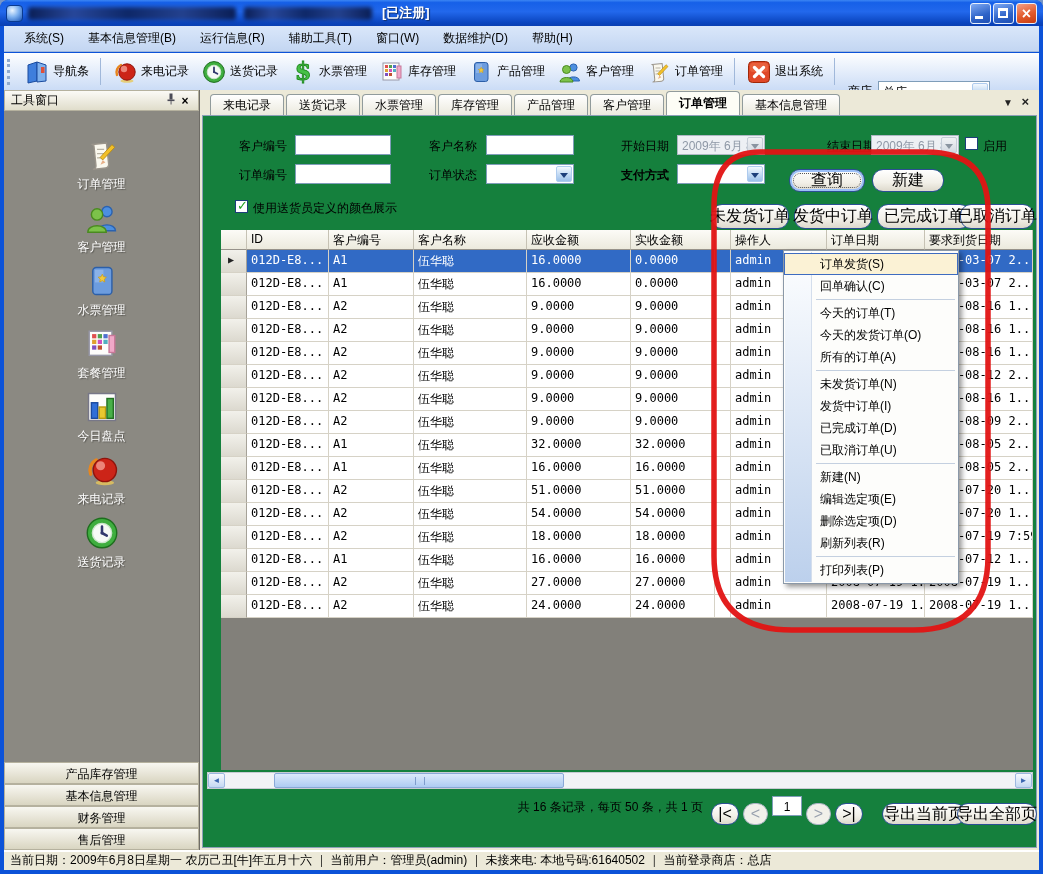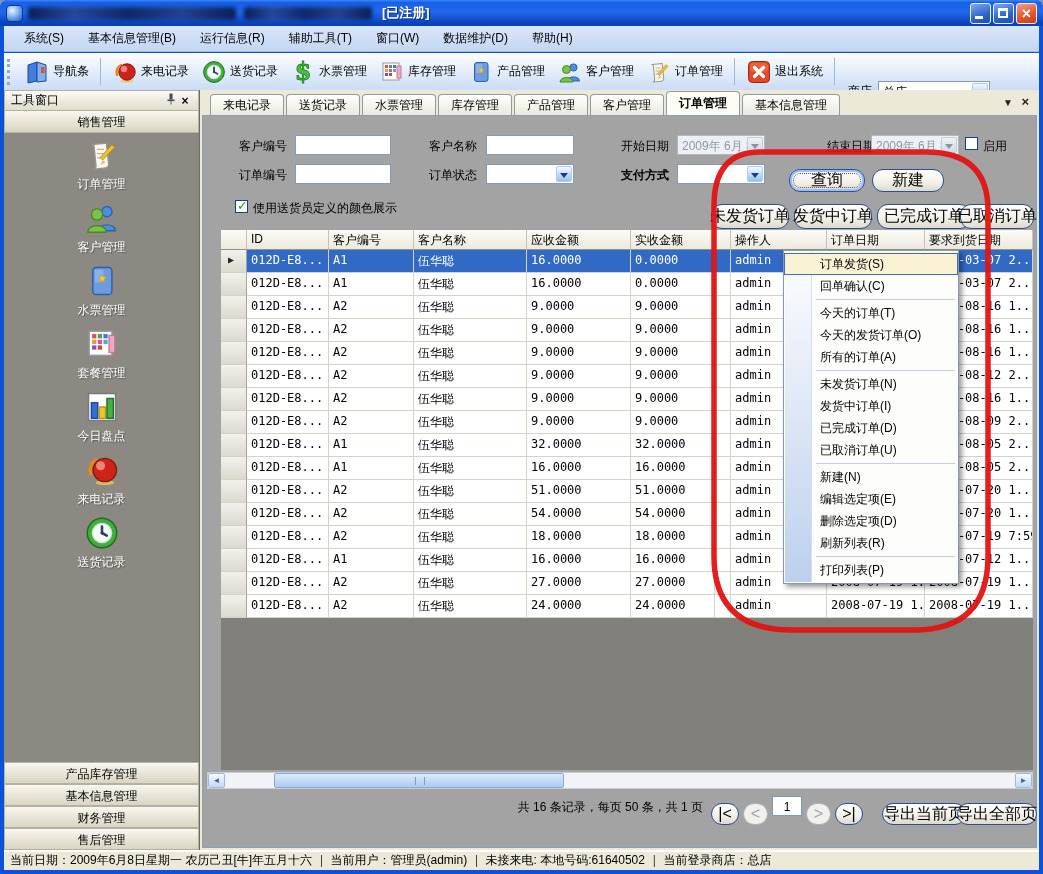--- a/index.html
+++ b/index.html
@@ -59,21 +59,21 @@
   .sb-bottom .sb-group{border-top:1px solid #B5B19E;}
   
   .main{position:absolute;left:200px;top:90px;width:839px;height:760px;background:#ECE9D8;}
   .tabstrip{position:absolute;left:0;top:1px;right:40px;height:24px;display:flex;align-items:flex-end;padding-left:10px;overflow:hidden;}
   .tab{height:20px;line-height:20px;padding:0 12px;margin-right:2px;white-space:nowrap;
     background:linear-gradient(#FFFFFF,#EBE9DD);border:1px solid #919B9C;border-bottom:none;border-radius:4px 4px 0 0;}
   .tab.active{background:#FDFDF6;font-weight:bold;height:23px;line-height:23px;z-index:2;}
   .tabnav{position:absolute;top:7px;font-size:10px;color:#222;}
   .tabnav.down{right:26px;}
   .tabnav.close{right:10px;font-size:13px;font-weight:bold;top:4px;}
-  .panel{position:absolute;left:2px;top:25px;width:835px;height:733px;background:#a3a3a3;border:1px solid #8CA0B8;box-sizing:border-box;}
+  .panel{position:absolute;left:2px;top:25px;width:835px;height:733px;background:#15803d;border:1px solid #8CA0B8;box-sizing:border-box;}
   .flabel{position:absolute;white-space:nowrap;}
   .tbox{position:absolute;background:#fff;border:1px solid #7F9DB9;height:20px;box-sizing:border-box;}
   .pcombo{position:absolute;width:88px;}
   .xbtn{position:absolute;background:linear-gradient(180deg,#FFFFFF,#F2F0E8 60%,#DDD9CC);
     border:1px solid #2B4F94;border-radius:11px;display:flex;align-items:center;justify-content:center;
     font-size:16px;box-sizing:border-box;white-space:nowrap;margin-top:8px;}
   .xbtn.focus{box-shadow:inset 0 0 0 2px #9CC0F8;outline:1px dotted #555;outline-offset:-5px;}
   .xbtn.dis{border-color:#A9B2C2;color:#98A0AE;background:#F1F0EA;}
   .cbx{position:absolute;width:13px;height:13px;background:#fff;border:1px solid #1C3E7A;box-sizing:border-box;}
   .cbx.checked::after{content:"✓";position:absolute;left:1px;top:-3px;color:#21A121;font-weight:bold;font-size:13px;}
@@ -265,21 +265,20 @@
       <span class="sb-title-label">工具窗口</span>
       <span class="sb-pin">
         <svg width="10" height="12" viewBox="0 0 10 12">
             <rect x="3.5" y="0.5" width="3" height="6" fill="#4A4A56"></rect>
             <rect x="1.5" y="6.5" width="7" height="1.6" fill="#4A4A56"></rect>
             <rect x="4.6" y="8.1" width="0.9" height="3.4" fill="#4A4A56"></rect>
           </svg>
       </span>
       <span class="sb-x">×</span>
     </div>
-    <div class="sb-group">销售管理</div>
     <div class="sb-items">
         <div class="sb-item">
           <span><svg width="34" height="34" viewBox="0 0 24 24">
               <path d="M6 4h10v15a2.5 2.5 0 0 1-2.5 2.5H4.5A2.5 2.5 0 0 0 7 19V5z" fill="#FAF8EE" stroke="#9A948A" transform="rotate(-6 11 12)"></path>
               <path d="M8.5 8h5M8.5 11h5M8.5 14h4" stroke="#B8B2A4"></path>
               <path d="M12.5 15.5L21 6.5l-2-1.8-8.3 9z" fill="#F2C028" stroke="#B88A10" stroke-width=".6"></path>
               <path d="M12.5 15.5l-1.6 3.4 3.5-1.6z" fill="#E8B088"></path>
             </svg></span>
           <span class="lbl">订单管理</span>
         </div>

